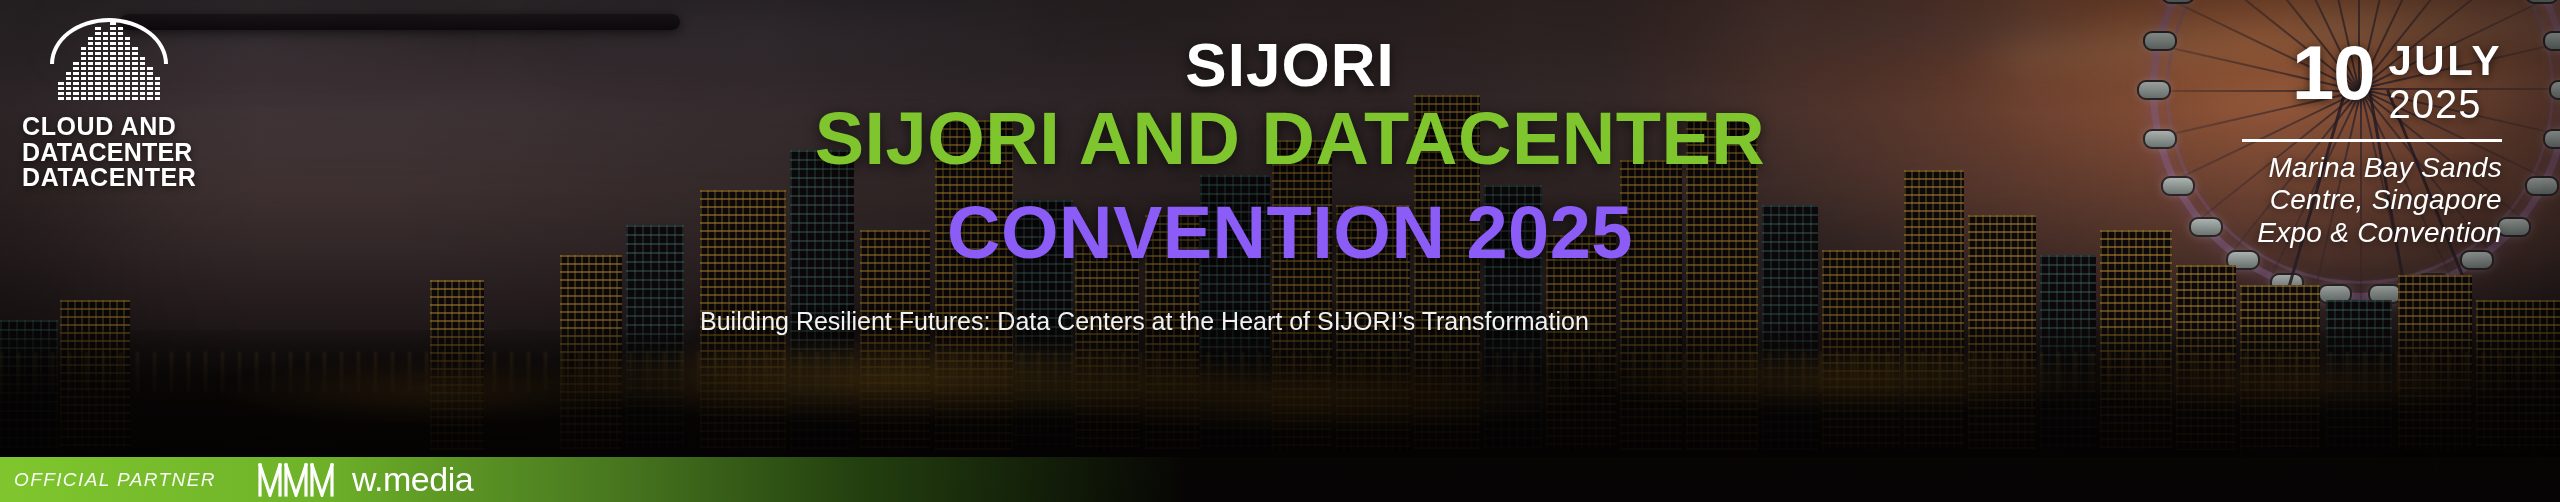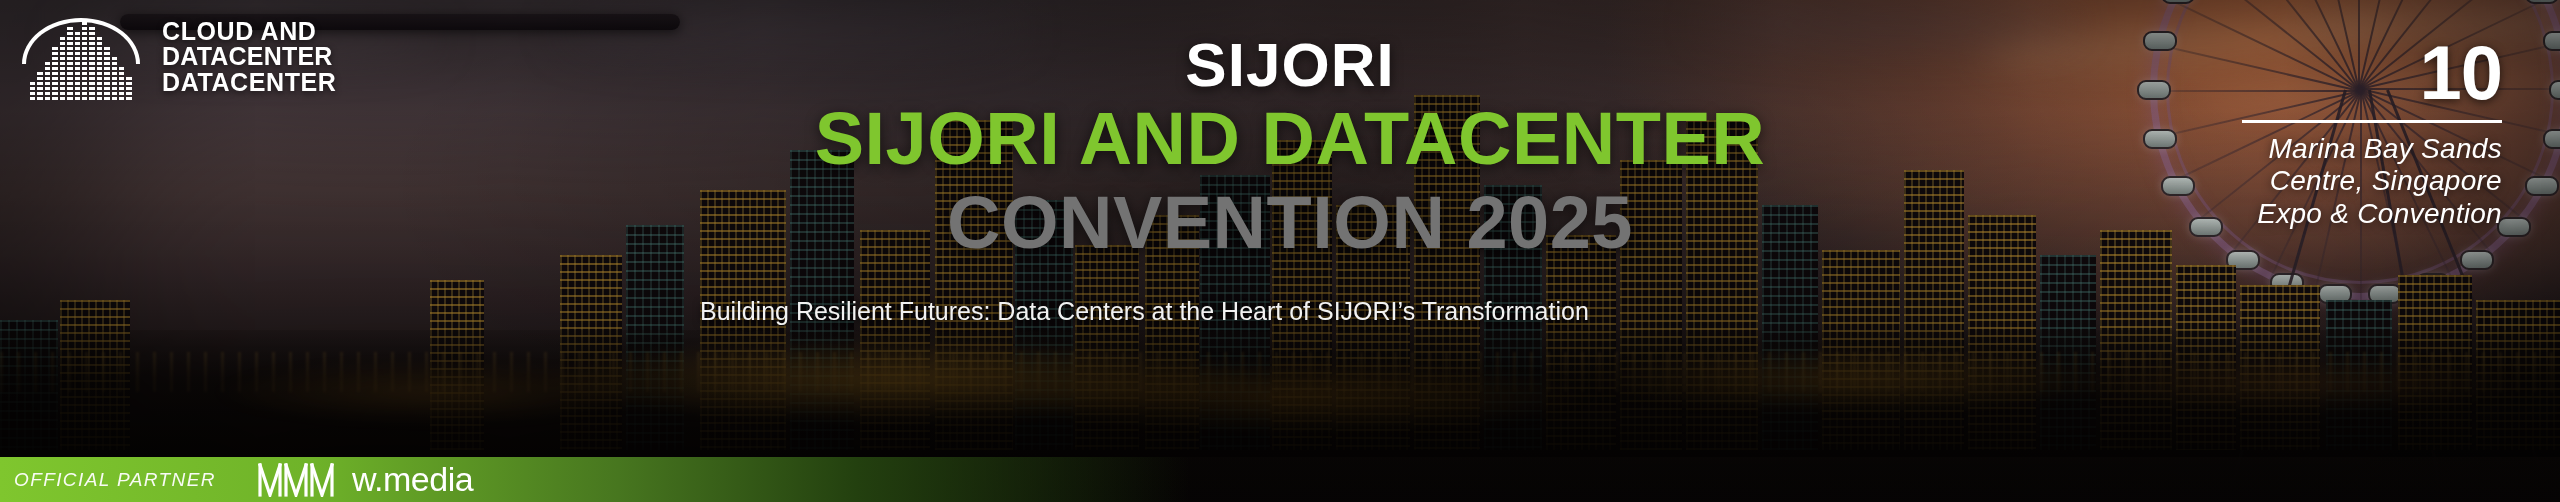--- a/index.html
+++ b/index.html
@@ -123,22 +123,23 @@
       radial-gradient(ellipse 1200px 420px at 1320px 190px, rgba(0,0,0,0.42), rgba(0,0,0,0) 78%);
   }
   .vignette {
     position:absolute; inset:0;
     box-shadow: inset 0 0 200px 70px rgba(0,0,0,0.55);
   }
 
   
   .logo-block {
     position:absolute; left:22px; top:14px;
-    display:flex; align-items:center; gap:22px;
+    display:flex; align-items:center; gap:14px;
     z-index:6;
+    flex-direction:column;
   }
   .logo-mark { position:relative; width:118px; height:86px; }
   .logo-arc {
     position:absolute; left:0; top:4px; width:118px; height:46px;
     border:4px solid #fff; border-radius:50% 50% 0 0 / 100% 100% 0 0;
     border-bottom:none;
   }
   .eq { position:absolute; left:8px; bottom:0; width:102px; height:58px;
         display:flex; align-items:flex-end; gap:2px; }
   .eq-col { display:flex; flex-direction:column; justify-content:flex-end; gap:2px; width:7px; }
@@ -158,22 +159,22 @@
   .hl-1 {
     color:#ffffff; font-weight:800; font-size:62px; line-height:1.0;
     letter-spacing:1px; text-shadow:0 3px 12px rgba(0,0,0,.65);
   }
   .hl-2 {
     color:#7fc62e; font-weight:800; font-size:74px; line-height:1.06;
     letter-spacing:0.5px; margin-top:4px;
     text-shadow:0 3px 14px rgba(0,0,0,.6);
   }
   .hl-3 {
-    color:#737373; font-weight:800; font-size:74px; line-height:1.06;
-    letter-spacing:0.5px; margin-top:6px;
+    color:#8b5cf6; font-weight:800; font-size:74px; line-height:1.06;
+    letter-spacing:0.5px; margin-top:16px;
     text-shadow:0 3px 14px rgba(0,0,0,.65);
   }
   .subtitle {
     margin-top:32px;
     color:#f2f2f2; font-size:25px; font-weight:400; line-height:1.28;
     text-align:left; width:1180px; margin-left:0;
     padding-left:0;
     text-shadow:0 2px 8px rgba(0,0,0,.75);
   }
   .subtitle-wrap { display:flex; justify-content:center; }
@@ -528,20 +529,24 @@
     <div class="hl-2">SIJORI AND DATACENTER</div>
     <div class="hl-3">CONVENTION 2025</div>
     <div class="subtitle-wrap">
       <div class="subtitle">Building Resilient Futures: Data Centers at the Heart of SIJORI’s Transformation</div>
     </div>
   </div>
 
   <div class="right-block">
     <div class="date-row">
       <div class="day">10</div>
+      <div class="month-year">
+        <div class="month">JULY</div>
+        <div class="year">2025</div>
+      </div>
     </div>
     <div class="divider"></div>
     <div class="venue">
       <div>Marina Bay Sands</div>
       <div>Centre, Singapore</div>
       <div>Expo &amp; Convention</div>
     </div>
   </div>
 
   <div class="partner-strip-bg"></div>

